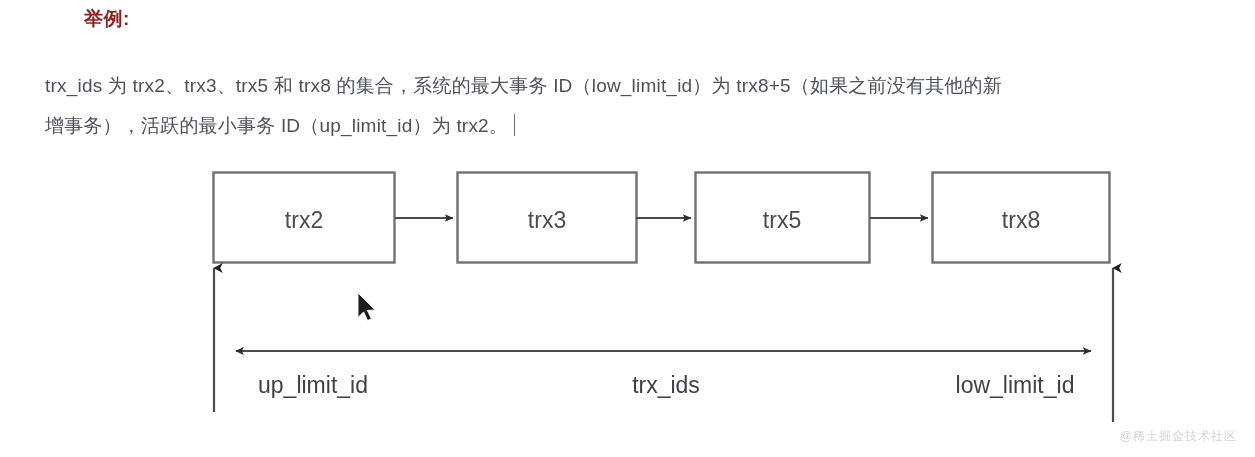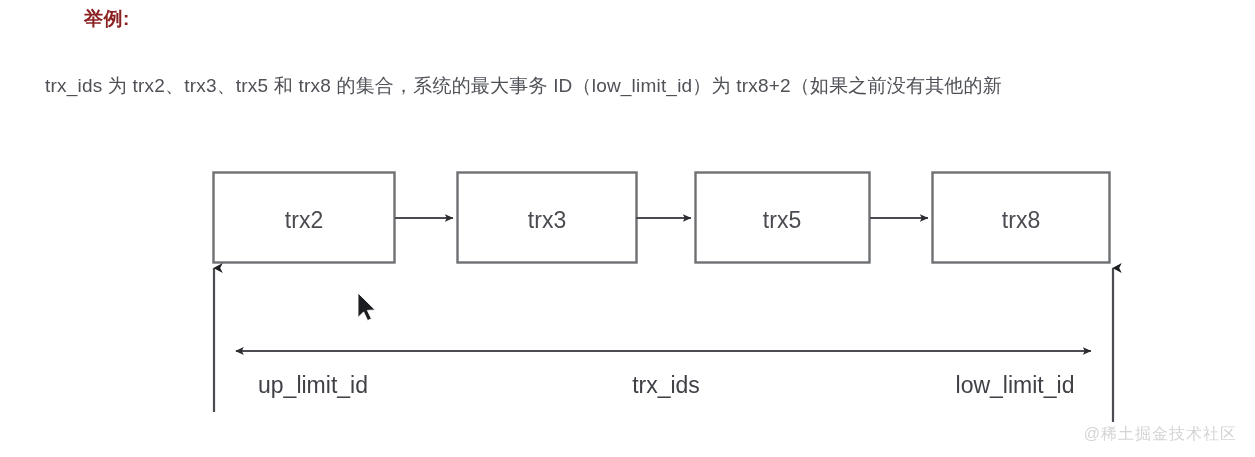--- a/index.html
+++ b/index.html
@@ -70,33 +70,36 @@
     font-family: "Liberation Sans", "DejaVu Sans", sans-serif;
     font-size: 23px;
     fill: #3f4146;
   }
 
   
   #watermark {
     position: absolute;
     right: 18px;
     bottom: 12px;
-    font-size: 16px;
+    font-size: 12px;
     color: #d3d4d6;
     letter-spacing: 1px;
     white-space: nowrap;
   }
 </style>
 </head>
 <body>
 
 <div id="heading">举例:</div>
 
 <div id="paragraph">
-  <span class="ln">trx_ids 为 trx2、trx3、trx5 和 trx8 的集合，系统的最大事务 ID（low_limit_id）为 trx8+2（如果之前没有其他的新</span>
+  <span class="ln">trx_ids 为 trx2、trx3、trx5 和 trx8 的集合，系统的最大事务 ID（low_limit_id）为 trx8+5（如果之前没有其他的新</span>
+  <span class="ln">
+    <span>增事务），活跃的最小事务 ID（up_limit_id）为 trx2。</span><span id="caret"></span>
+  </span>
 </div>
 
 <div id="diagram">
   <svg width="1255" height="307" viewBox="0 0 1255 307" xmlns="http://www.w3.org/2000/svg">
     <defs>
       <marker id="arrHead" markerWidth="9" markerHeight="9" refX="8.2" refY="4.5" orient="auto" markerUnits="userSpaceOnUse">
         <path d="M0,0.6 L8.6,4.5 L0,8.4 L1.9,4.5 Z" fill="#2b2d30"></path>
       </marker>
       <marker id="arrHeadL" markerWidth="9" markerHeight="9" refX="0.8" refY="4.5" orient="auto" markerUnits="userSpaceOnUse">
         <path d="M8.6,0.6 L0,4.5 L8.6,8.4 L6.7,4.5 Z" fill="#2b2d30"></path>

